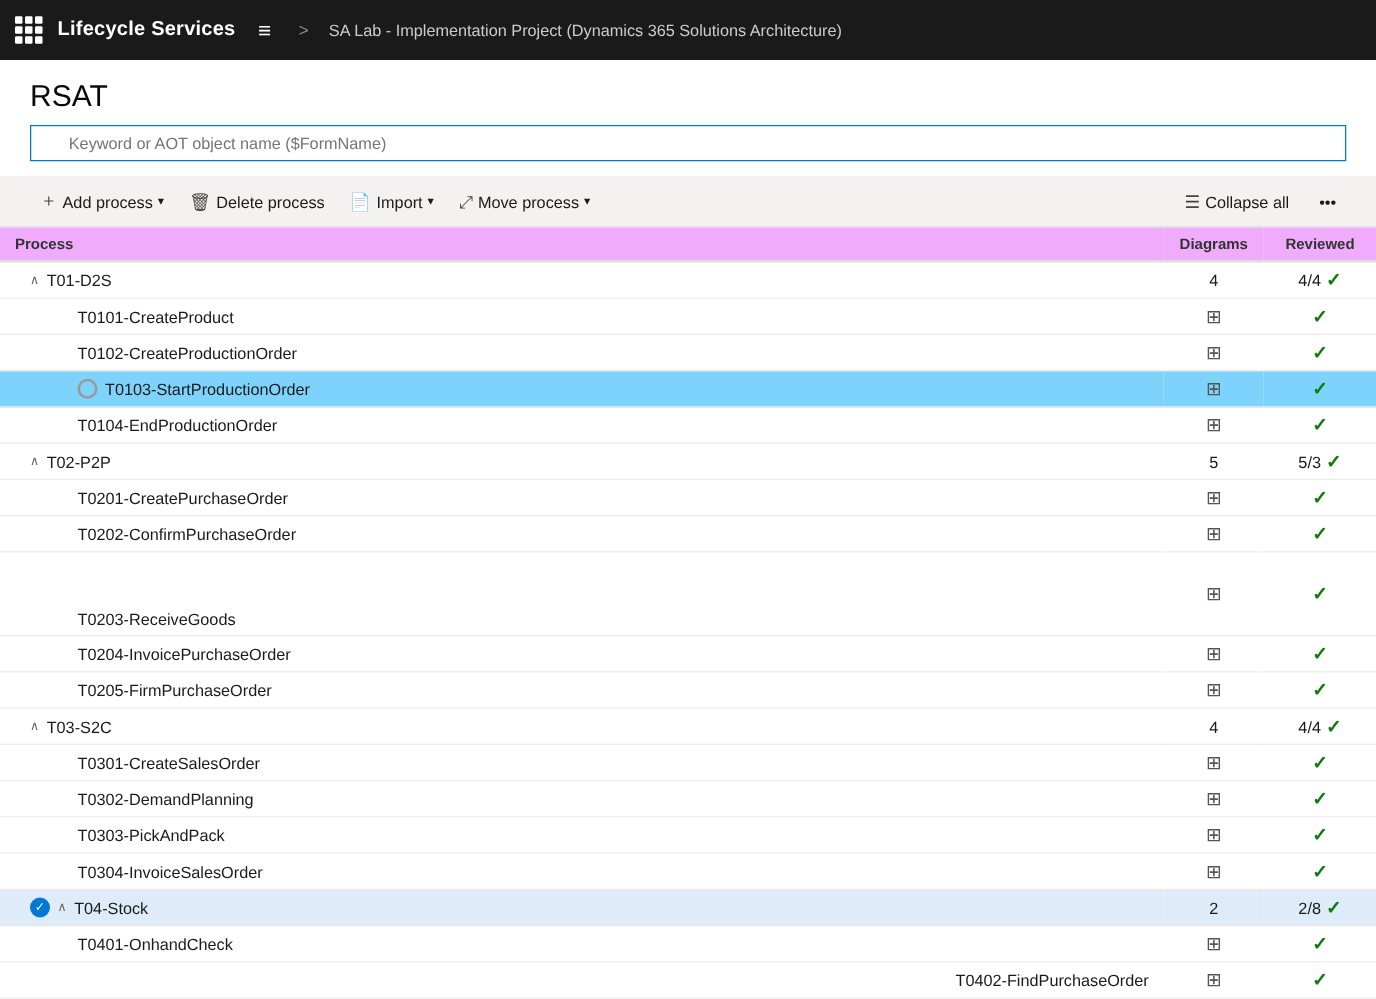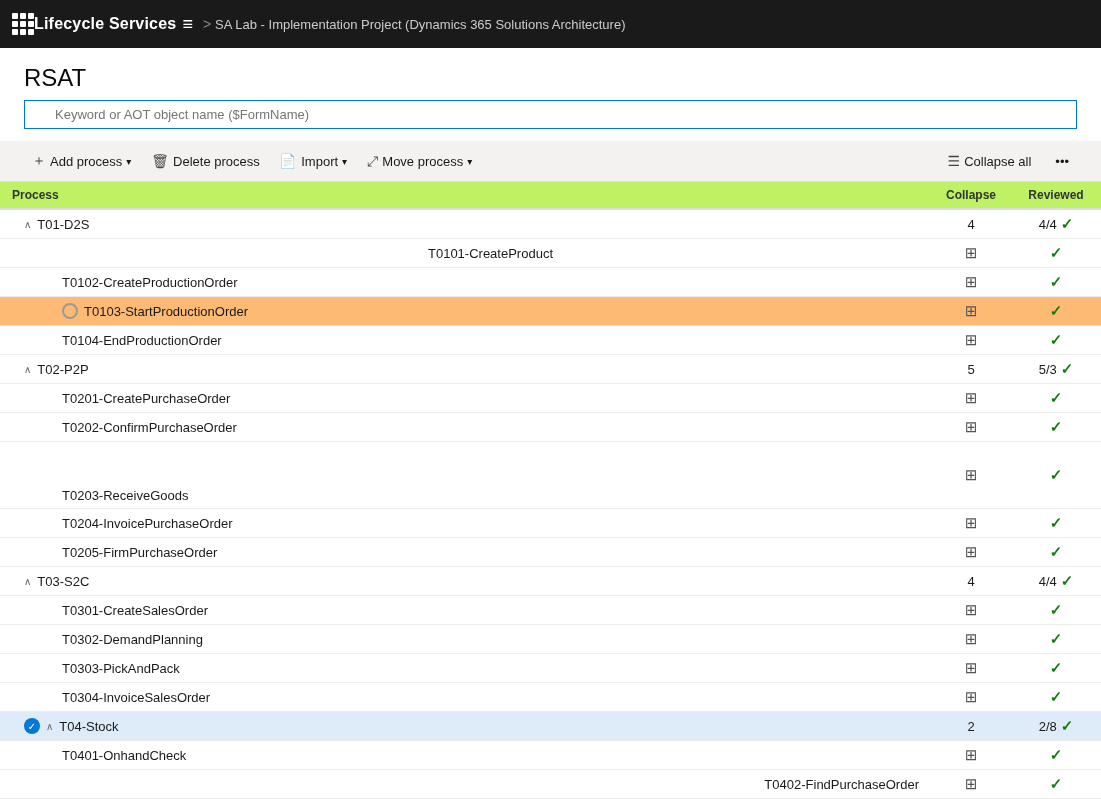--- a/index.html
+++ b/index.html
@@ -6,20 +6,21 @@
     body { font-family: 'Segoe UI', sans-serif; font-size: 13px; color: #1a1a1a; background: #fff; }
 
     
     .header {
       background: #1a1a1a;
       color: #fff;
       display: flex;
       align-items: center;
       padding: 0 12px;
       height: 48px;
+      gap: 12px;
     }
     .header-grid-icon {
       display: grid;
       grid-template-columns: repeat(3, 6px);
       grid-template-rows: repeat(3, 6px);
       gap: 2px;
       cursor: pointer;
     }
     .header-grid-icon span {
       background: #fff;
@@ -124,21 +125,21 @@
     }
     thead tr {
       border-bottom: 2px solid #ddd;
     }
     thead th {
       text-align: left;
       padding: 6px 12px;
       font-size: 12px;
       font-weight: 600;
       color: #333;
-      background: #bef264;
+      background: #f0abfc;
     }
     thead th.col-diagrams { text-align: center; width: 80px; }
     thead th.col-reviewed { text-align: center; width: 90px; }
 
     tbody tr {
       border-bottom: 1px solid #edebe9;
     }
 
     td {
       padding: 5px 12px;
@@ -234,21 +235,21 @@
       <span>•••</span>
     </button>
   </div>
 </div>
 
 <div class="table-container">
   <table>
     <thead>
       <tr>
         <th><span>Process</span></th>
-        <th class="col-diagrams"><span>Collapse</span></th>
+        <th class="col-diagrams"><span>Diagrams</span></th>
         <th class="col-reviewed"><span>Reviewed</span></th>
       </tr>
     </thead>
     <tbody id="table-body">
     <tr>
           <td>
             <div class="process-name" style="padding-left: 12px;">
               <span class="chevron">∧</span>
               <span>T01-D2S</span>
             </div>
@@ -256,37 +257,37 @@
           <td class="col-diagrams" style="font-weight: 500;">4</td>
           <td class="col-reviewed">
             <div class="reviewed-badge">
               <span class="reviewed-count">4/4</span>
               <span class="check-green">✓</span>
             </div>
           </td>
         </tr>
         <tr>
           <td>
-            <div class="process-name" style="padding-left: 50px; justify-content: center;">
+            <div class="process-name" style="padding-left: 50px;">
               <span>T0101-CreateProduct</span>
             </div>
           </td>
           <td class="col-diagrams"><span style="cursor: pointer; color: rgb(85, 85, 85); font-size: 15px;">⊞</span></td>
           <td class="col-reviewed"><span class="check-green">✓</span></td>
         </tr>
         <tr>
           <td>
             <div class="process-name" style="padding-left: 50px;">
               <span>T0102-CreateProductionOrder</span>
             </div>
           </td>
           <td class="col-diagrams"><span style="cursor: pointer; color: rgb(85, 85, 85); font-size: 15px;">⊞</span></td>
           <td class="col-reviewed"><span class="check-green">✓</span></td>
         </tr>
-        <tr style="background: #fdba74;">
+        <tr style="background: #7dd3fc;">
           <td>
             <div class="process-name" style="padding-left: 50px;">
               <span class="radio-circle"></span>
               <span>T0103-StartProductionOrder</span>
             </div>
           </td>
           <td class="col-diagrams"><span style="cursor: pointer; color: rgb(85, 85, 85); font-size: 15px;">⊞</span></td>
           <td class="col-reviewed"><span class="check-green">✓</span></td>
         </tr>
         <tr>

